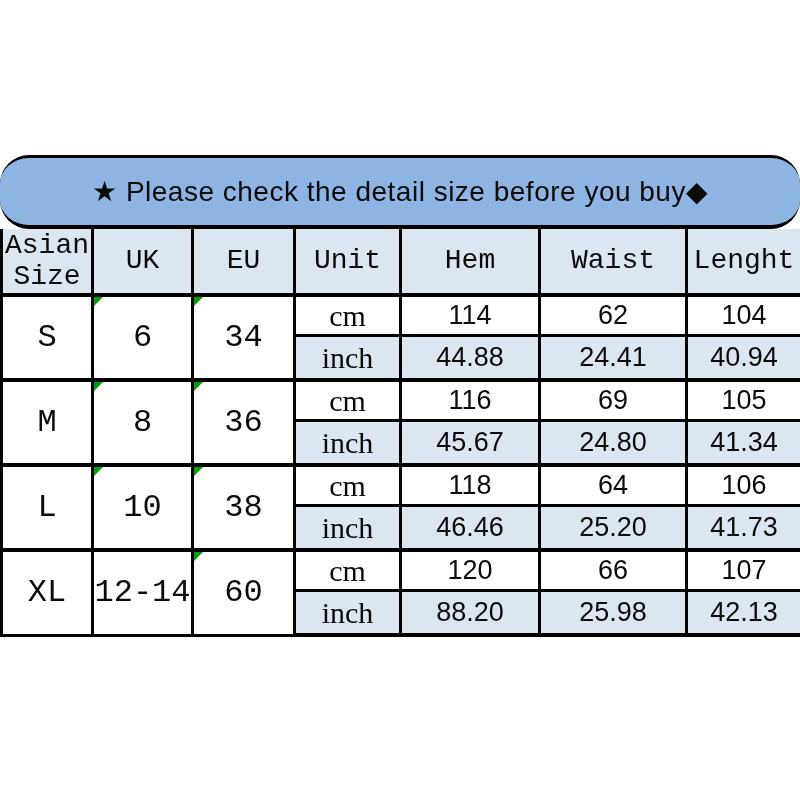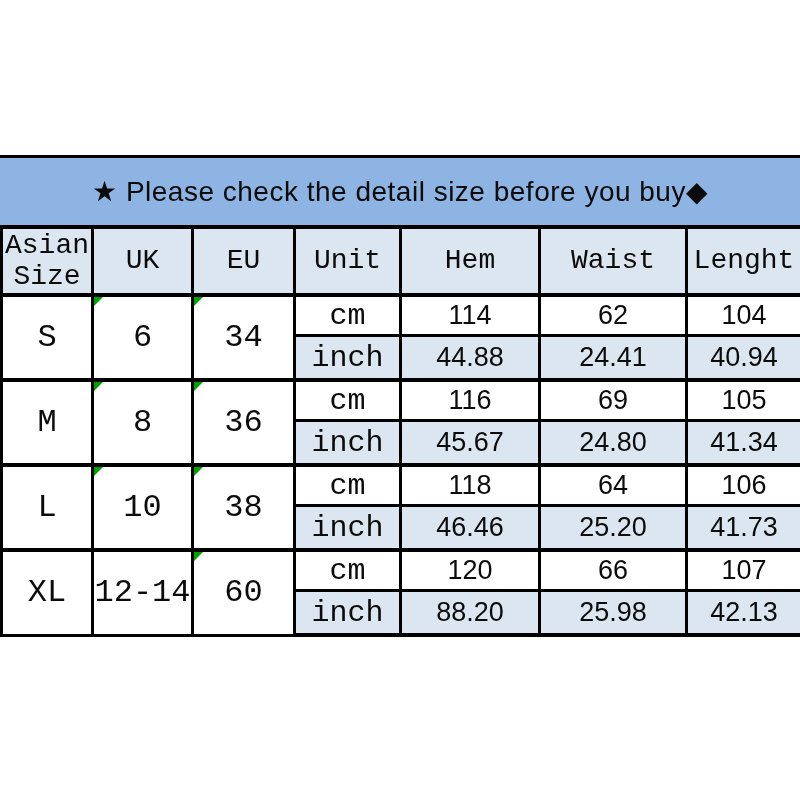--- a/index.html
+++ b/index.html
@@ -30,20 +30,21 @@
     background: var(--banner-bg, #8DB4E2);
     border-top: 3px solid var(--border, #000);
     border-bottom: 4px solid var(--border, #000);
     display: flex;
     align-items: center;
     justify-content: center;
     font-family: "Liberation Sans", sans-serif;
     font-size: 28px;
     color: #0b0b0b;
     letter-spacing: 0.5px;
+    border-radius: 29px;
   }
   
   table.size-table {
     width: 800px;
     table-layout: fixed;
     border-collapse: collapse;
     margin: 0;
   }
   .size-table col.c1 { width: 91px; }
   .size-table col.c2 { width: 100px; }
@@ -83,21 +84,21 @@
   .inch-row td { background: var(--cell-light, #DCE6F1); }
   .group-first td { border-top-width: 4px; }
   .size-table tr:last-child td { border-bottom-width: 4px; }
 
   .size-cell {
     font-family: "Liberation Mono", monospace;
     font-size: 32px;
     background: #ffffff !important;
   }
   .unit-cell {
-    font-family: Liberation Mono, monospace;
+    font-family: Liberation Serif, serif;
     font-size: 30px;
     margin-left: 14px;
   }
   .num {
     font-family: Liberation Sans, sans-serif;
     font-size: 27px;
   }
   
   .flag-tri {
     position: absolute;

